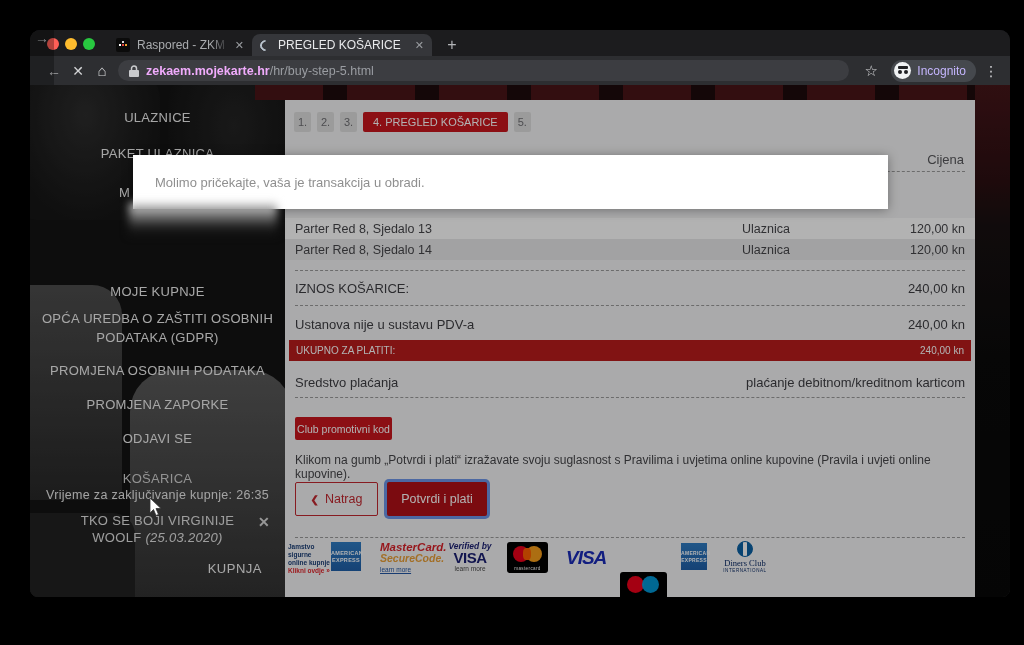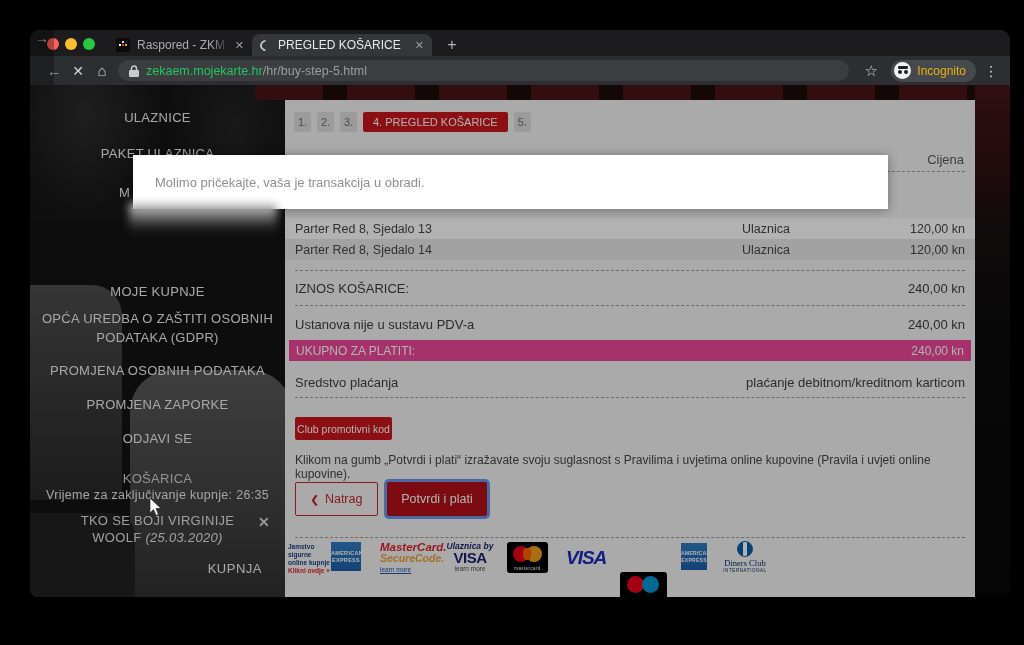--- a/index.html
+++ b/index.html
@@ -27,29 +27,29 @@
        border-top-color:#b9c3cd; border-right-color:#b9c3cd; transform:rotate(-135deg); flex:none; }
   .newtab { position:absolute; left:412px; top:5px; width:20px; height:20px; color:#b3b5b8;
        font-size:16px; text-align:center; line-height:19px; }
 
   
   .toolbar { height:29px; background:#2d2e31; display:flex; align-items:center; padding:0 12px; }
   .navic { color:#d4d5d7; font-size:14px; width:24px; text-align:center; flex:none; }
   .navic.dim { color:#87898c; }
   .omnibox { flex:1; height:21px; margin:0 10px 0 4px; background:#3c3d41; border-radius:11px;
        display:flex; align-items:center; padding:0 11px; gap:7px; font-size:12.5px; }
-  .url-domain { color:#22c55e; font-weight:normal; }
+  .url-domain { color:#f0abfc; font-weight:bold; }
   .url-path { color:#9a9da2; }
   .incog { height:22px; background:#45484d; border-radius:12px; display:flex; align-items:center;
        gap:6px; padding:0 10px 0 3px; margin:0 8px; flex:none; }
   .incog-face { width:17px; height:17px; background:#f0f2f4; border-radius:50%; position:relative; }
   .incog-face i { position:absolute; left:3.5px; top:4px; width:10px; height:3px; background:#202124; border-radius:1px; }
   .incog-face b { position:absolute; left:3.5px; top:8px; width:4px; height:4px; background:#202124; border-radius:50%;
        box-shadow:6px 0 0 #202124; }
-  .incog-label { color:#eab308; font-size:12px; }
+  .incog-label { color:#c4b5fd; font-size:12px; }
 
   
   .viewport { position:relative; height:512px; background:#131313; overflow:hidden; }
   .seat { position:absolute; }
 
   
   .side-item { position:absolute; left:0; width:255px; text-align:center; color:#efefef;
        font-size:13px; letter-spacing:.3px; line-height:19px; padding:0 8px; }
   .side-frag { position:absolute; color:#efefef; font-size:13px; }
   .cart-meta { color:#e9e9e9; font-size:12.5px; }
@@ -62,22 +62,22 @@
   .step { height:20px; min-width:17px; background:#dededf; color:#6f6f73; font-size:11px;
        display:flex; align-items:center; justify-content:center; border-radius:2px; padding:0 2px; }
   .step.active { background:#c9161d; color:#fff; padding:0 10px; }
   .hdr-price { position:absolute; top:52px; right:11px; font-size:13px; color:#57575b; }
   .dash { position:absolute; left:10px; right:10px; border-top:1px dashed #9b9b9b; }
   .trow { position:absolute; left:0; width:100%; height:21px; display:flex; align-items:center;
        padding:0 10px; font-size:12.5px; color:#46464a; }
   .trow .c-name { flex:1; } .trow .c-type { width:103px;margin-left:8px; } .trow .c-price { width:120px; text-align:right; }
   .srow { position:absolute; left:10px; right:10px; display:flex; justify-content:space-between;
        font-size:13px; color:#3e3e43; }
-  .band { position:absolute; left:4px; right:4px; top:240px; height:21px; background:#ec4899; color:#fff;
-       display:flex; justify-content:space-between; align-items:center; padding:0 7px; font-size:12px; }
+  .band { position:absolute; left:4px; right:4px; top:240px; height:21px; background:#b91c1c; color:#fff;
+       display:flex; justify-content:space-between; align-items:center; padding:0 7px; font-size:10px; }
   .btn-promo { position:absolute; left:10px; top:317px; width:97px; height:23px; background:#c9161d;
        color:#fff; font-size:10.5px; border:none; border-radius:2px; }
   .consent { position:absolute; left:10px; right:10px; top:353px; font-size:12px; color:#46464a; }
   .btn-back { position:absolute; left:10px; top:382px; width:83px; height:34px; background:transparent;
        border:1px solid #c22830; color:#c22830; font-size:12.5px; border-radius:2px;
        display:flex; align-items:center; justify-content:center; gap:6px; font-family:inherit; }
   .btn-back .chev { font-size:10px; font-weight:bold; }
   .btn-confirm { position:absolute; left:102px; top:382px; width:100px; height:34px; background:#b01117;
        color:#fff; font-size:12.5px; border:none; border-radius:2px; box-shadow:0 0 0 3px #6d96e8; font-family:inherit; }
 
@@ -268,21 +268,21 @@
         <div class="pl l-amex a1">
           <div>AMERICAN</div>
           <div>EXPRESS</div>
         </div>
         <div class="pl l-msc">
           <div class="mc1">MasterCard.</div>
           <div class="mc2">SecureCode.</div>
           <div class="lm">learn more</div>
         </div>
         <div class="pl l-vbv">
-          <div class="vb1">Ulaznica by</div>
+          <div class="vb1">Verified by</div>
           <div class="vb2">VISA</div>
           <div class="lm">learn more</div>
         </div>
         <div class="pl cardbox l-mc">
           <div class="circ" style="left:6px;top:4px;width:16px;height:16px;background:#eb001b"></div>
           <div class="circ" style="left:19px;top:4px;width:16px;height:16px;background:#f79e1b"></div>
           <div class="circ" style="left:16px;top:6px;width:8px;height:12px;border-radius:40%;background:#ff5f00"></div>
           <div class="cardlabel">mastercard</div>
         </div>
         <div class="pl l-visa">VISA</div>

